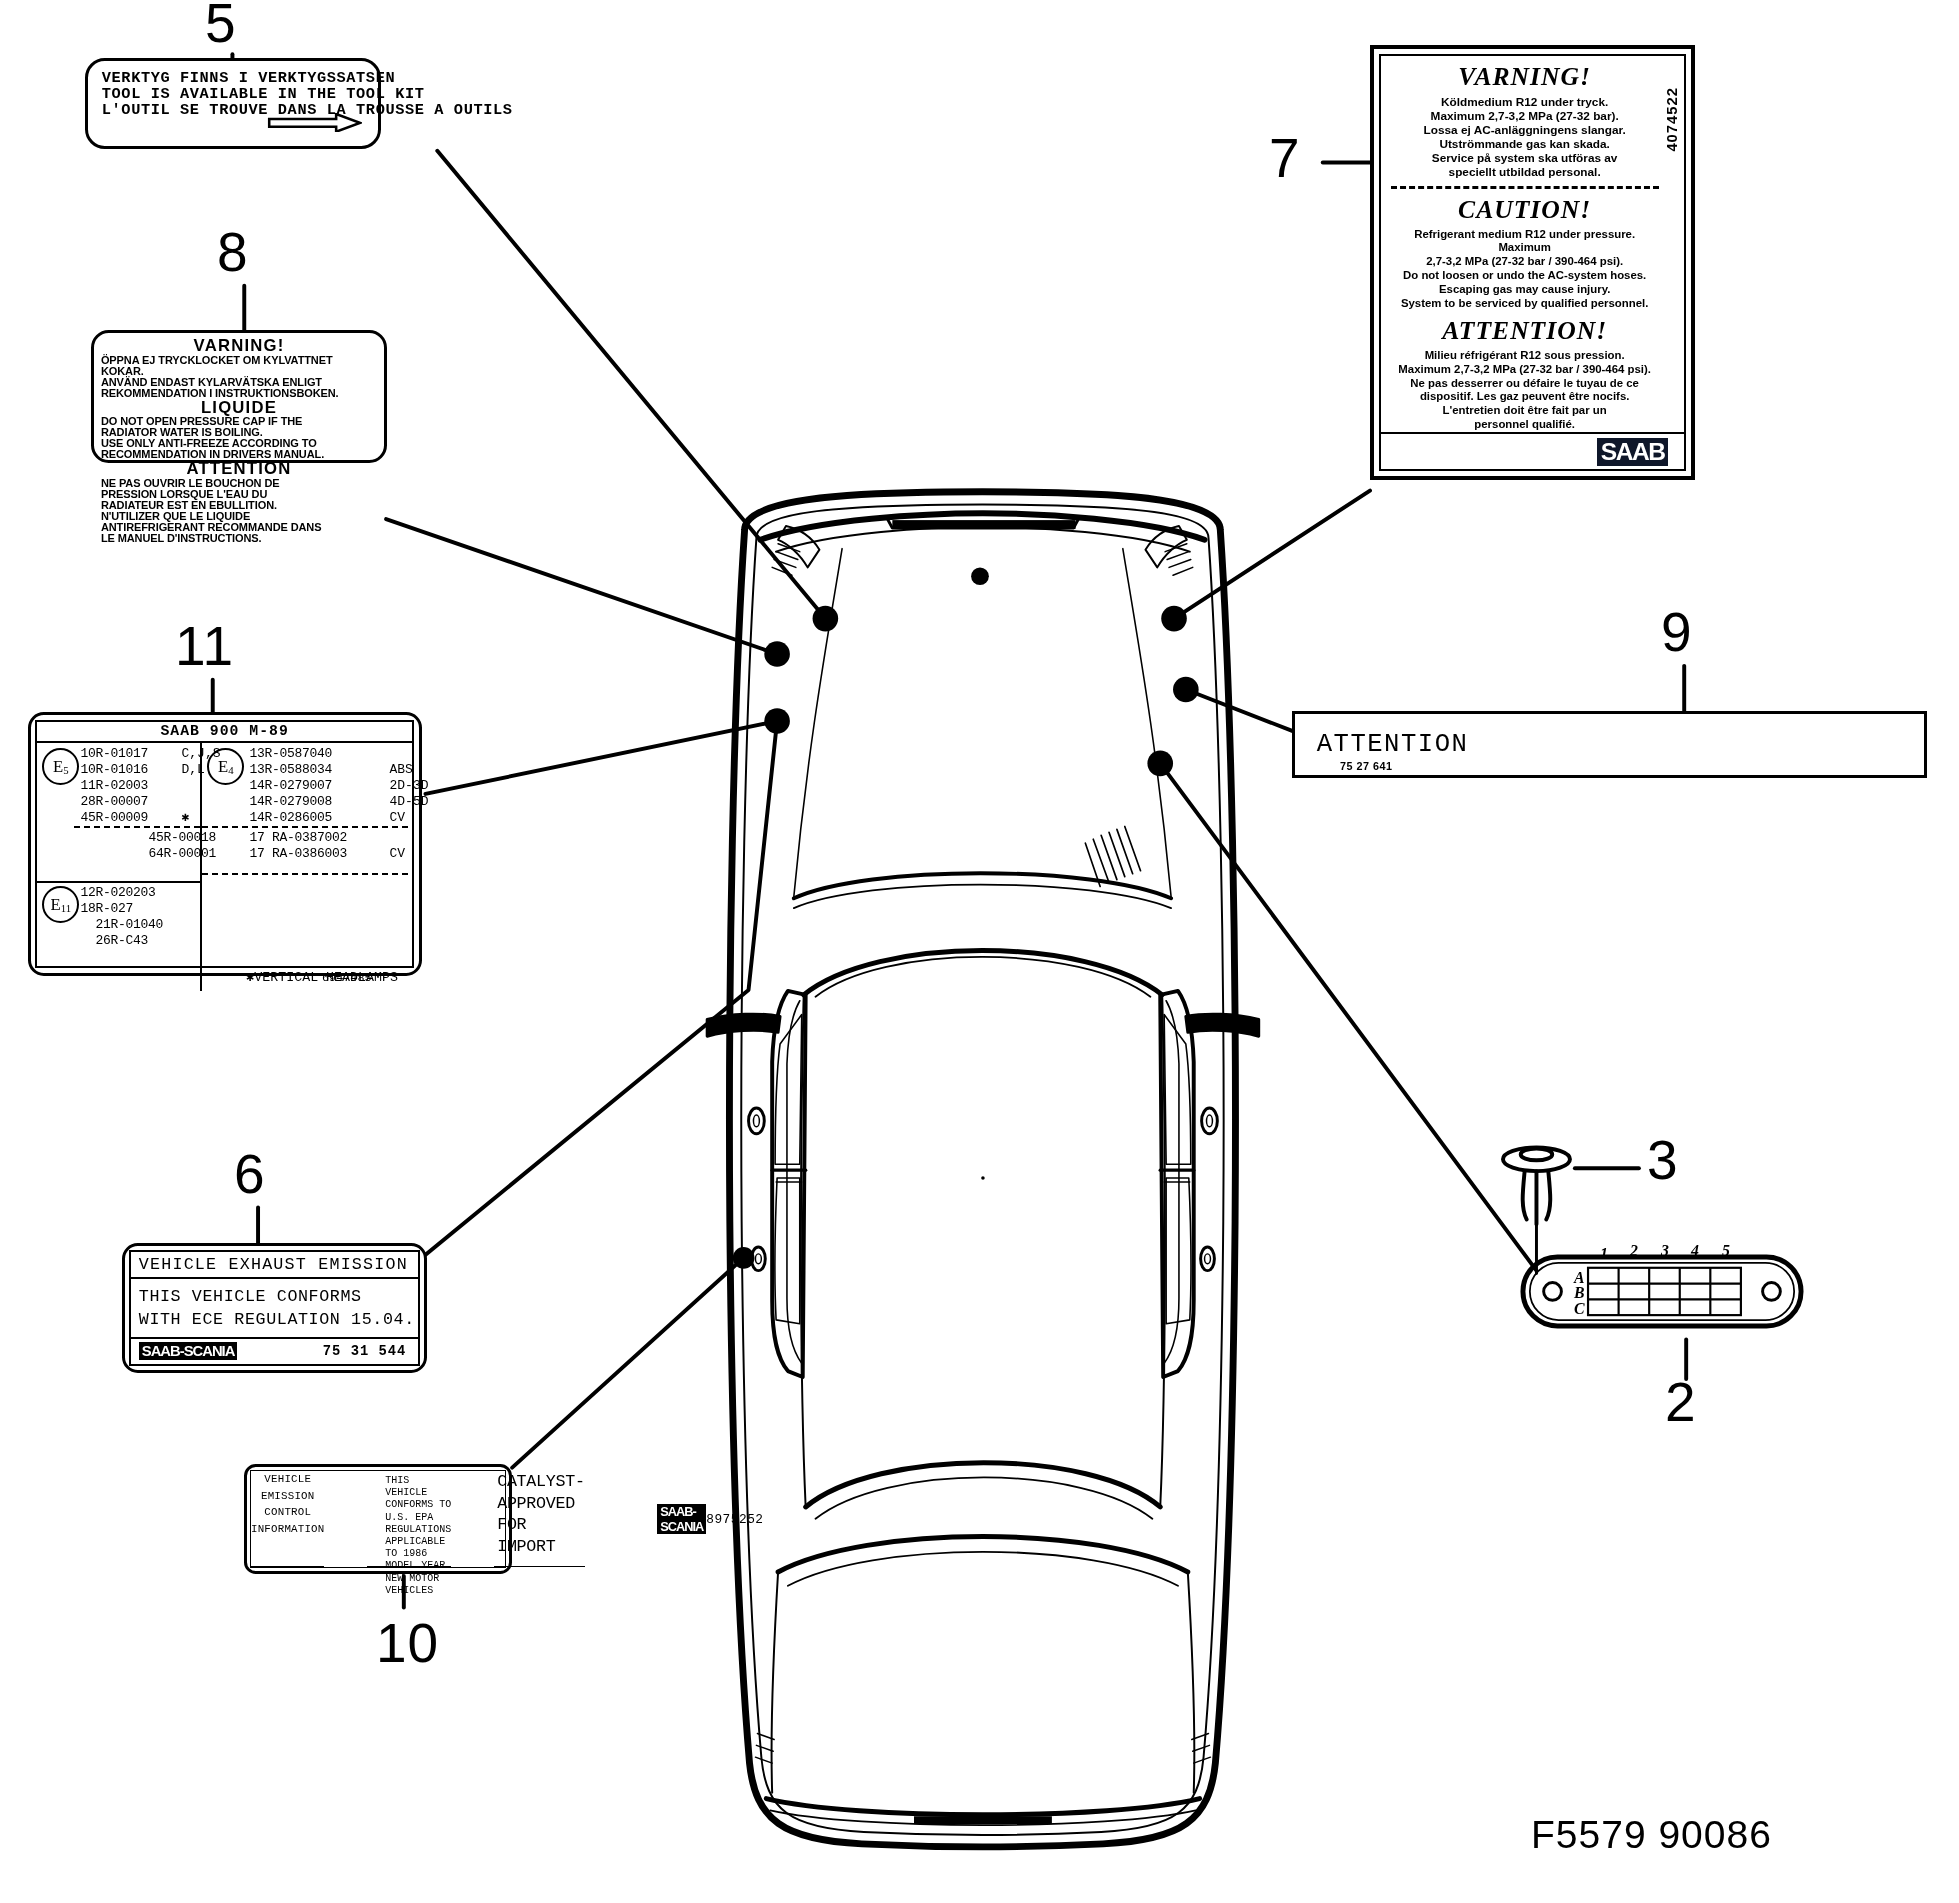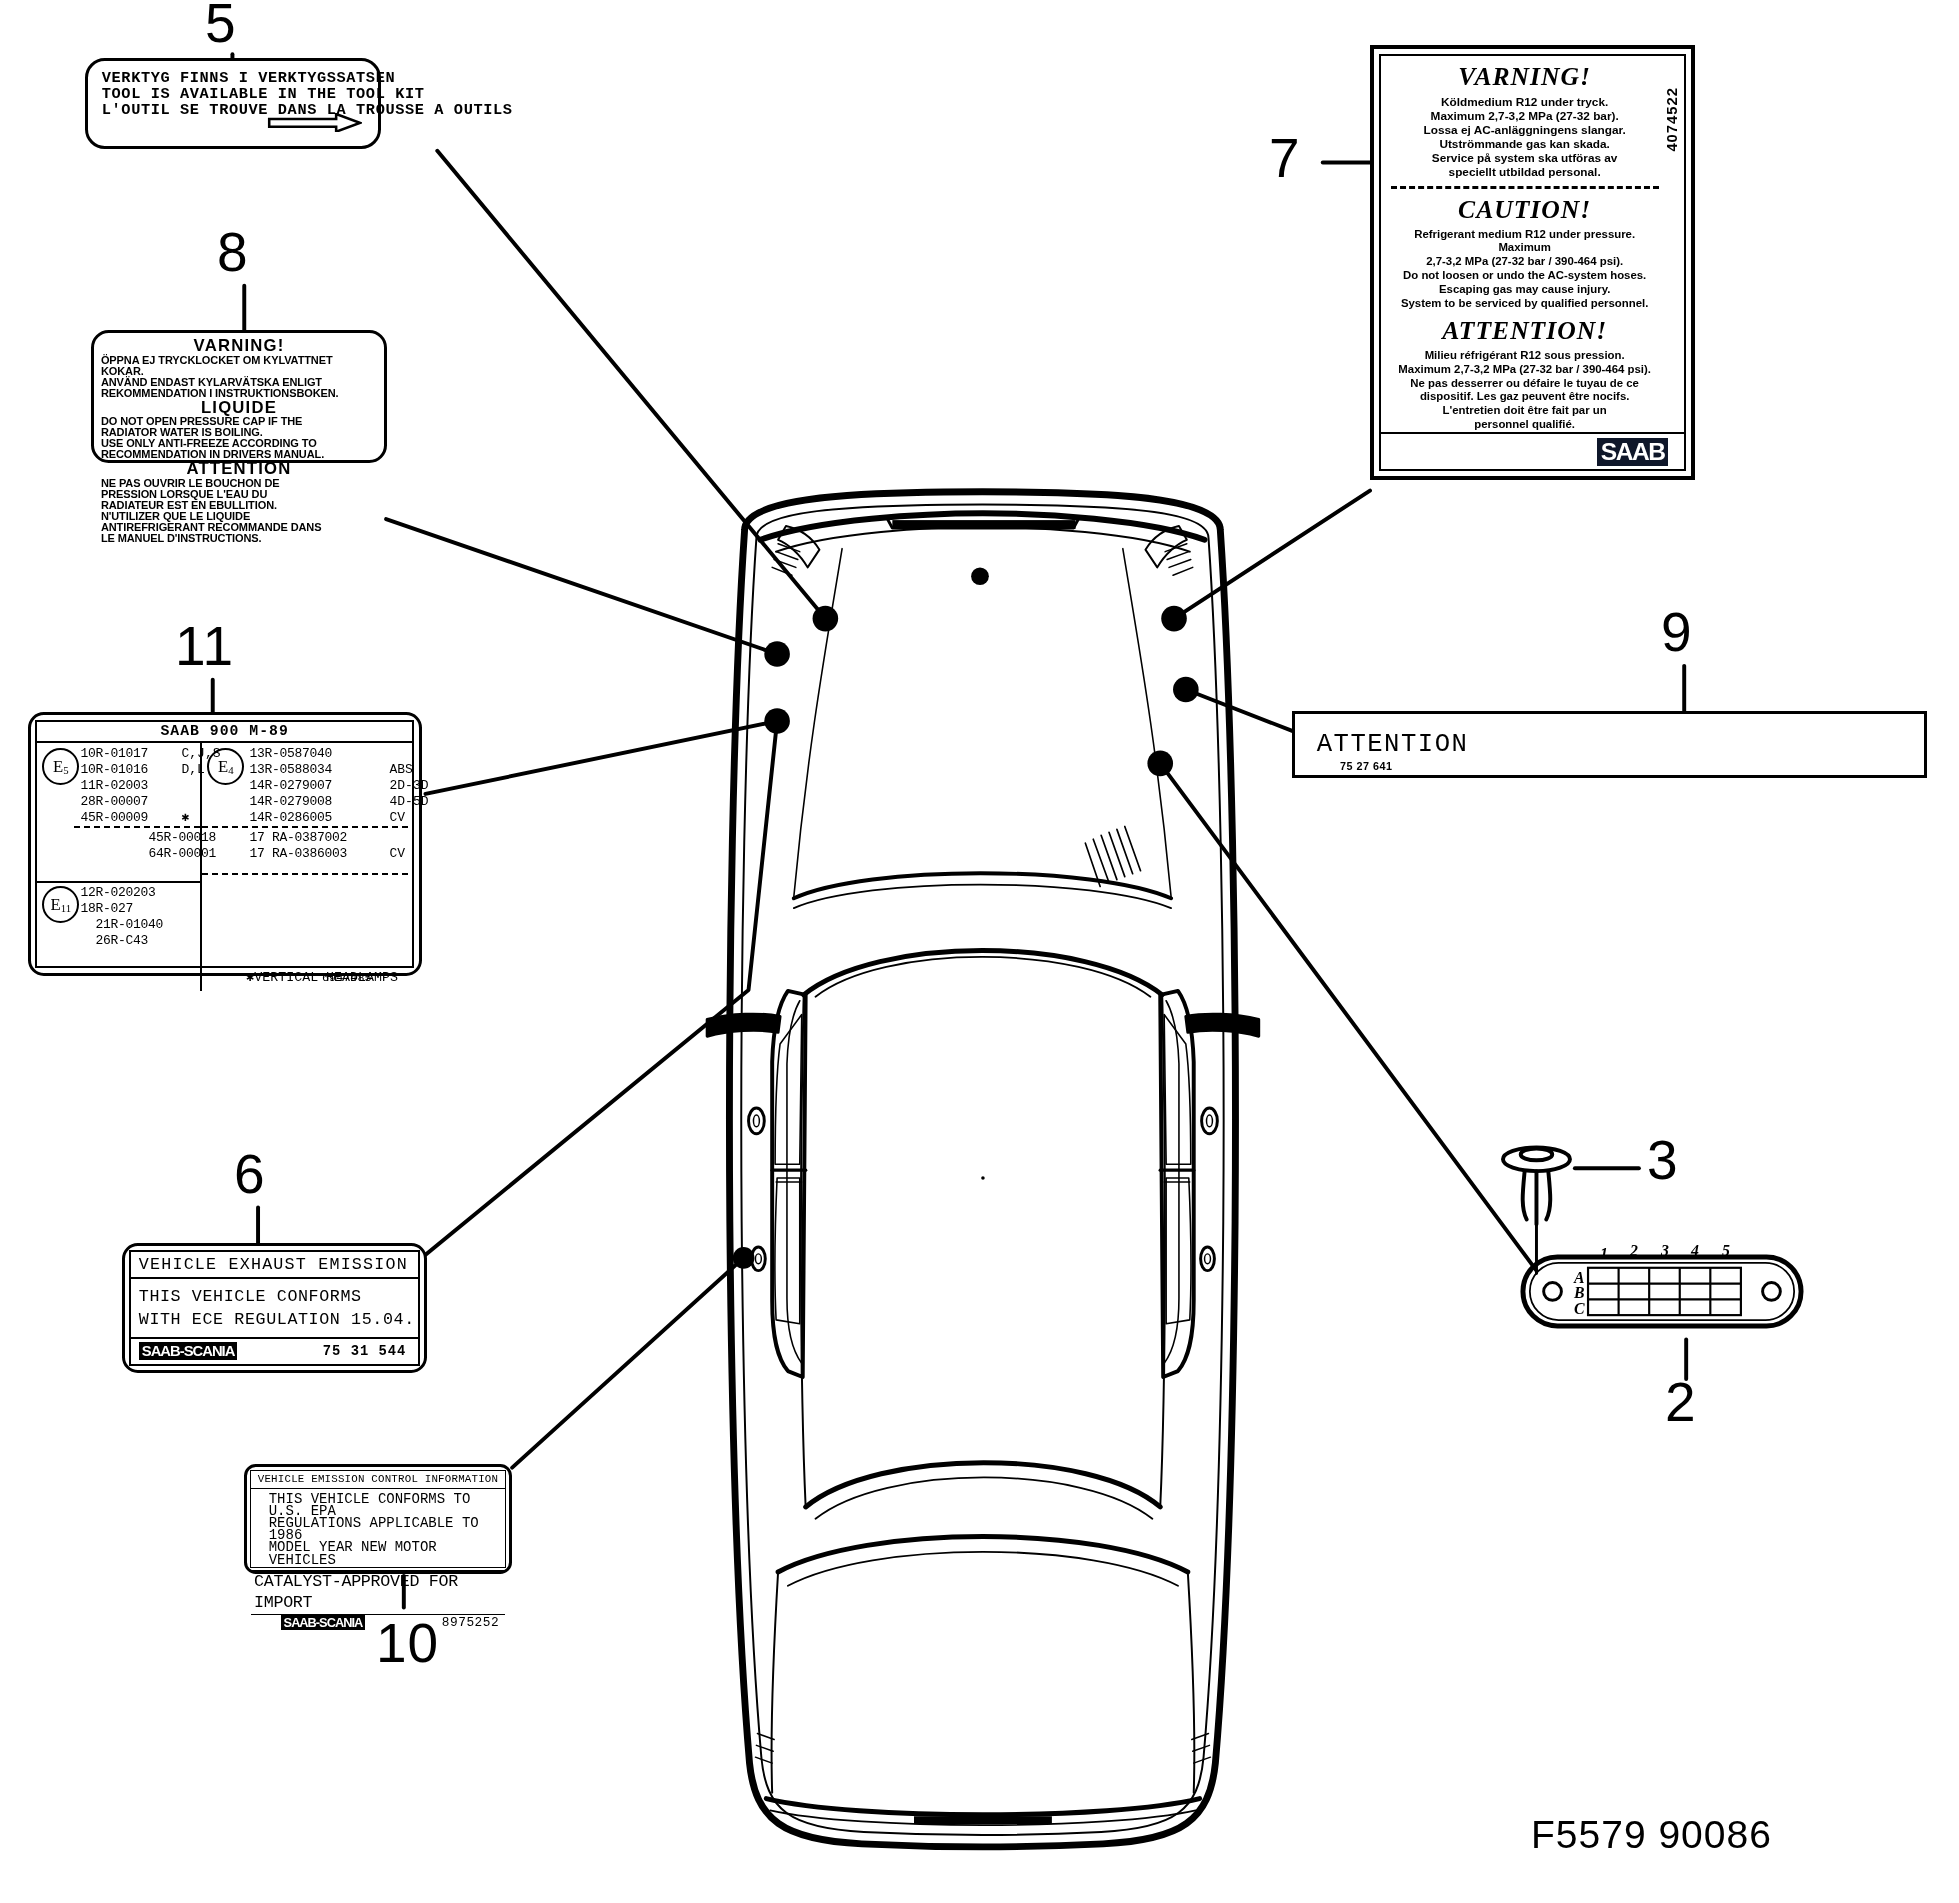--- a/index.html
+++ b/index.html
@@ -103,24 +103,24 @@
     justify-content:space-between;padding:0 11.8px 0 7.9px;}
   #plate6 .brand{font-family:"Liberation Sans", sans-serif;font-weight:700;font-size:14.8px;
      letter-spacing:-1px;background:#000;color:#fff;padding:1px 3px;}
   #plate6 .pn{font-family:"Liberation Mono", monospace;font-weight:700;font-size:13.8px;letter-spacing:1px;}
 
   
   #plate10{
     left:244px;top:1464px;width:268px;height:110px;
     border:3px solid #000;border-radius:11.8px;padding:3px;
   }
-  #plate10 .inner{border:1.8px solid #000;height:100%;box-sizing:border-box;display:flex;flex-direction:column;}
+  #plate10 .inner{border:1.8px solid #000;height:100%;box-sizing:border-box;display:flex;flex-direction:row;gap:43px;}
   #plate10 .r1{border-bottom:1.8px solid #000;text-align:center;
     font-family:"Liberation Mono", monospace;font-size:10.8px;line-height:16.7px;letter-spacing:0.2px;}
-  #plate10 .r2{font-family:"Liberation Mono", monospace;font-size:14px;line-height:12.2px;
+  #plate10 .r2{font-family:"Liberation Mono", monospace;font-size:10px;line-height:12.2px;
     padding:3.9px 0 3.9px 17.7px;white-space:pre-line;border-bottom:1.8px solid #000;}
   #plate10 .r3{border-bottom:1.8px solid #000;
     font-family:"Liberation Mono", monospace;font-size:16.7px;line-height:21.7px;letter-spacing:-0.3px;padding-left:3px;}
   #plate10 .r4{flex:1;display:flex;align-items:center;justify-content:space-between;padding:0 5.9px 0 29.6px;}
   #plate10 .brand{font-family:"Liberation Sans", sans-serif;font-weight:700;font-size:12.8px;
      letter-spacing:-1px;background:#000;color:#fff;padding:0 3px;}
   #plate10 .pn{font-family:"Liberation Mono", monospace;font-size:12.8px;letter-spacing:0.5px;}
 
   
   #plate9{

